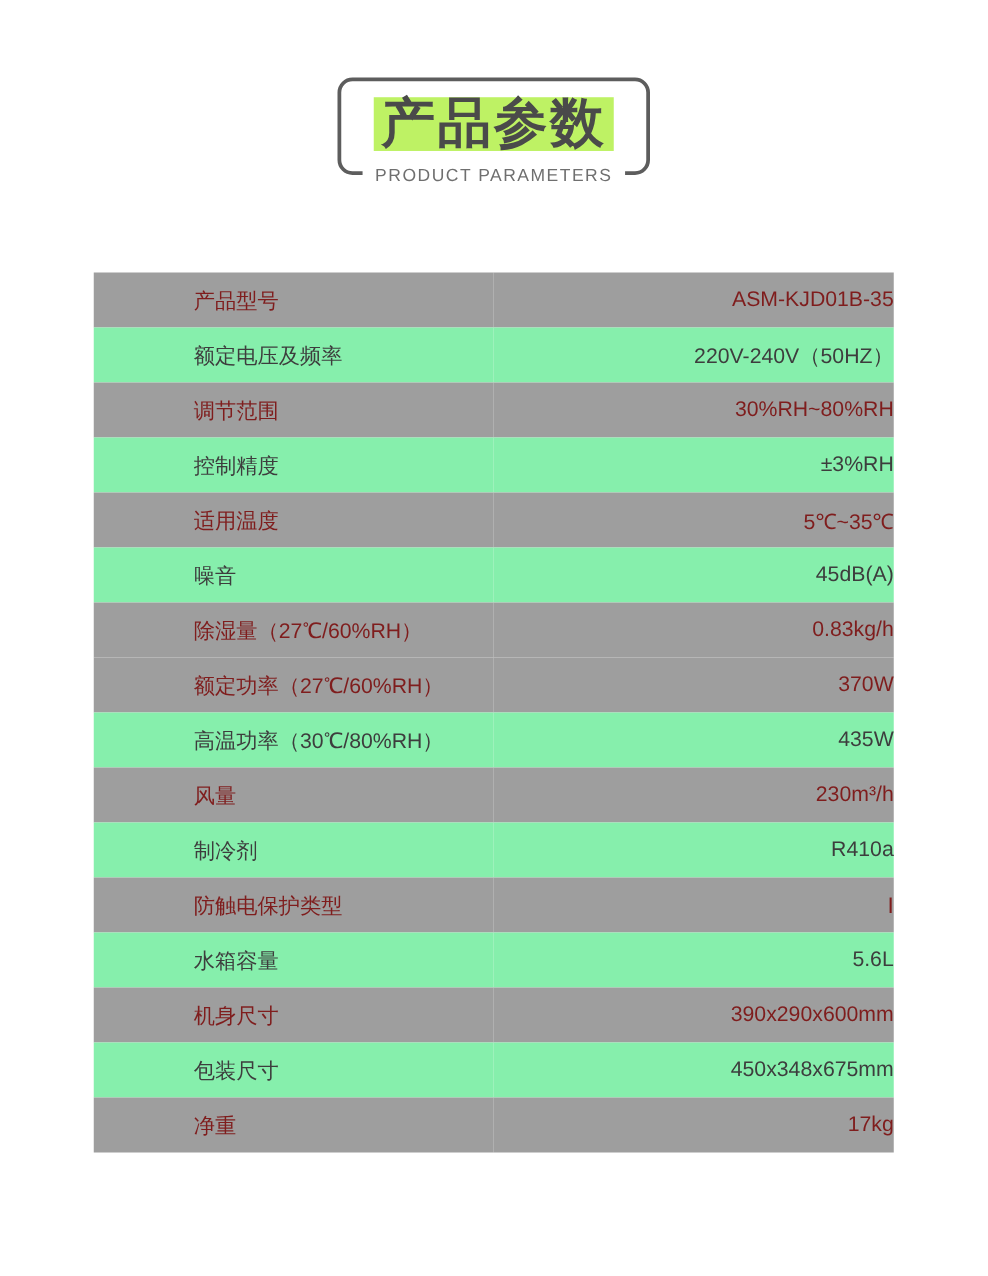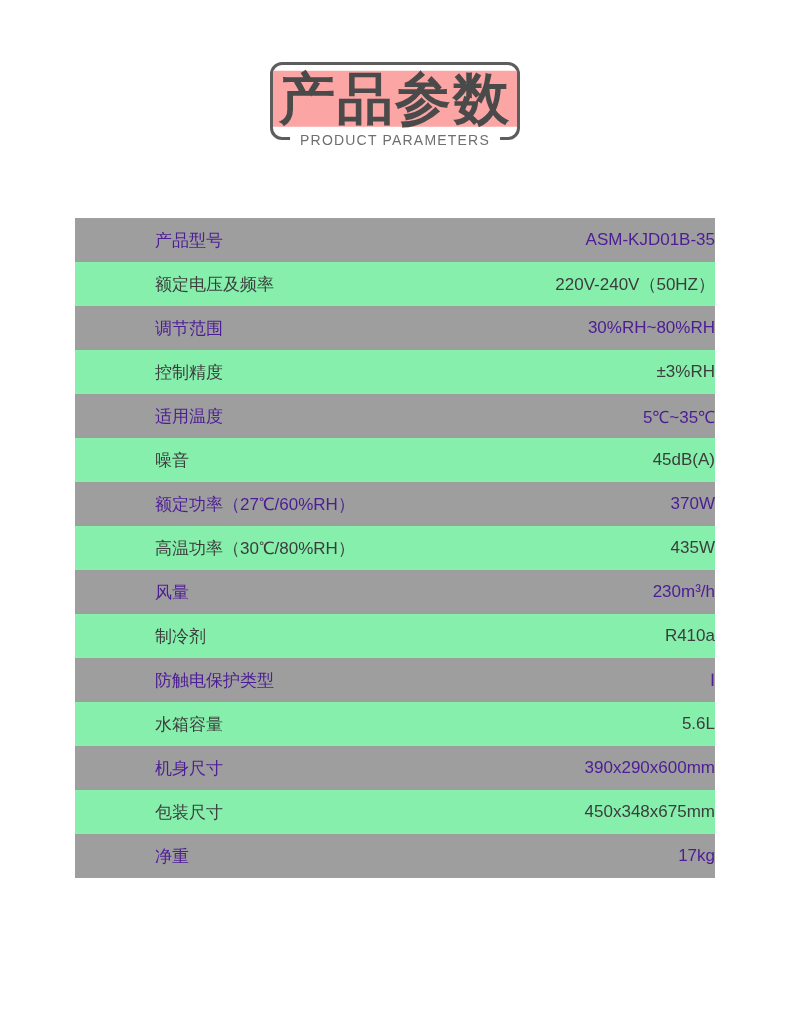--- a/index.html
+++ b/index.html
@@ -37,25 +37,25 @@
     border: 3px solid #5d5d5d;
     border-radius: 12px;
     box-sizing: border-box;
   }
   .title-main {
     position: absolute;
     left: 50%;
     top: 50%;
     transform: translate(-50%, -54%);
     white-space: nowrap;
-    font-size: 56px;
+    font-size: 43px;
     font-weight: bold;
     letter-spacing: 2px;
     color: #4a4a4a;
-    background: #fca5a5;
+    background: #bef264;
     padding: 0 6px;
     line-height: 1;
   }
   .title-sub {
     position: absolute;
     left: 50%;
     bottom: -10px;
     transform: translateX(-50%);
     white-space: nowrap;
     font-size: 14px;
@@ -72,21 +72,21 @@
     left: 75px;
     top: 218px;
     width: 640px;
     border-collapse: collapse;
   }
   .spec-table tr {
     height: 44px;
   }
   .spec-table tr.shaded {
     background: #9e9e9e;
-    color: #4c1d95;
+    color: #7f1d1d;
   }
   .spec-table tr.plain {
     background: #86efac;
     color: #3d3d3d;
   }
   .spec-table td {
     padding: 0;
     vertical-align: middle;
     font-size: 17px;
   }
@@ -134,20 +134,24 @@
         </tr>
         <tr class="shaded">
           <td class="label">适用温度</td>
           <td class="value">5℃~35℃</td>
         </tr>
         <tr class="plain">
           <td class="label">噪音</td>
           <td class="value">45dB(A)</td>
         </tr>
         <tr class="shaded">
+          <td class="label">除湿量（27℃/60%RH）</td>
+          <td class="value">0.83kg/h</td>
+        </tr>
+        <tr class="shaded">
           <td class="label">额定功率（27℃/60%RH）</td>
           <td class="value">370W</td>
         </tr>
         <tr class="plain">
           <td class="label">高温功率（30℃/80%RH）</td>
           <td class="value">435W</td>
         </tr>
         <tr class="shaded">
           <td class="label">风量</td>
           <td class="value">230m³/h</td>

